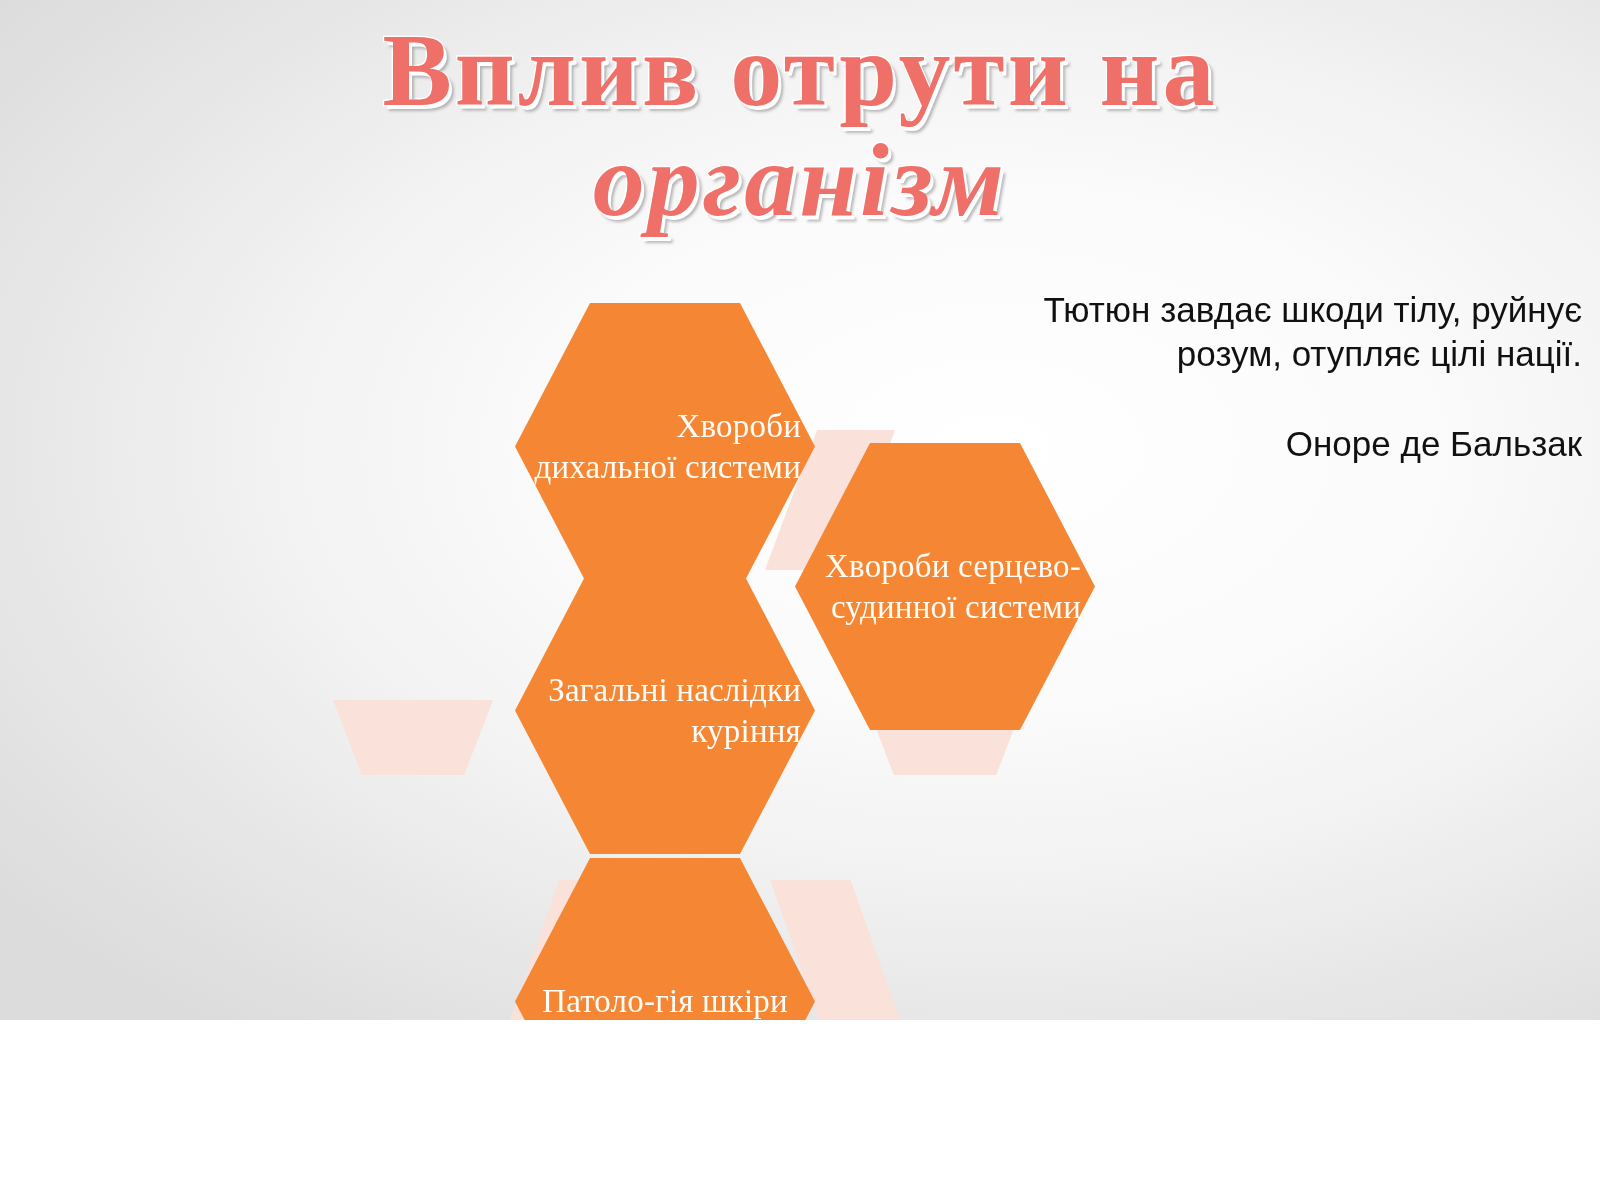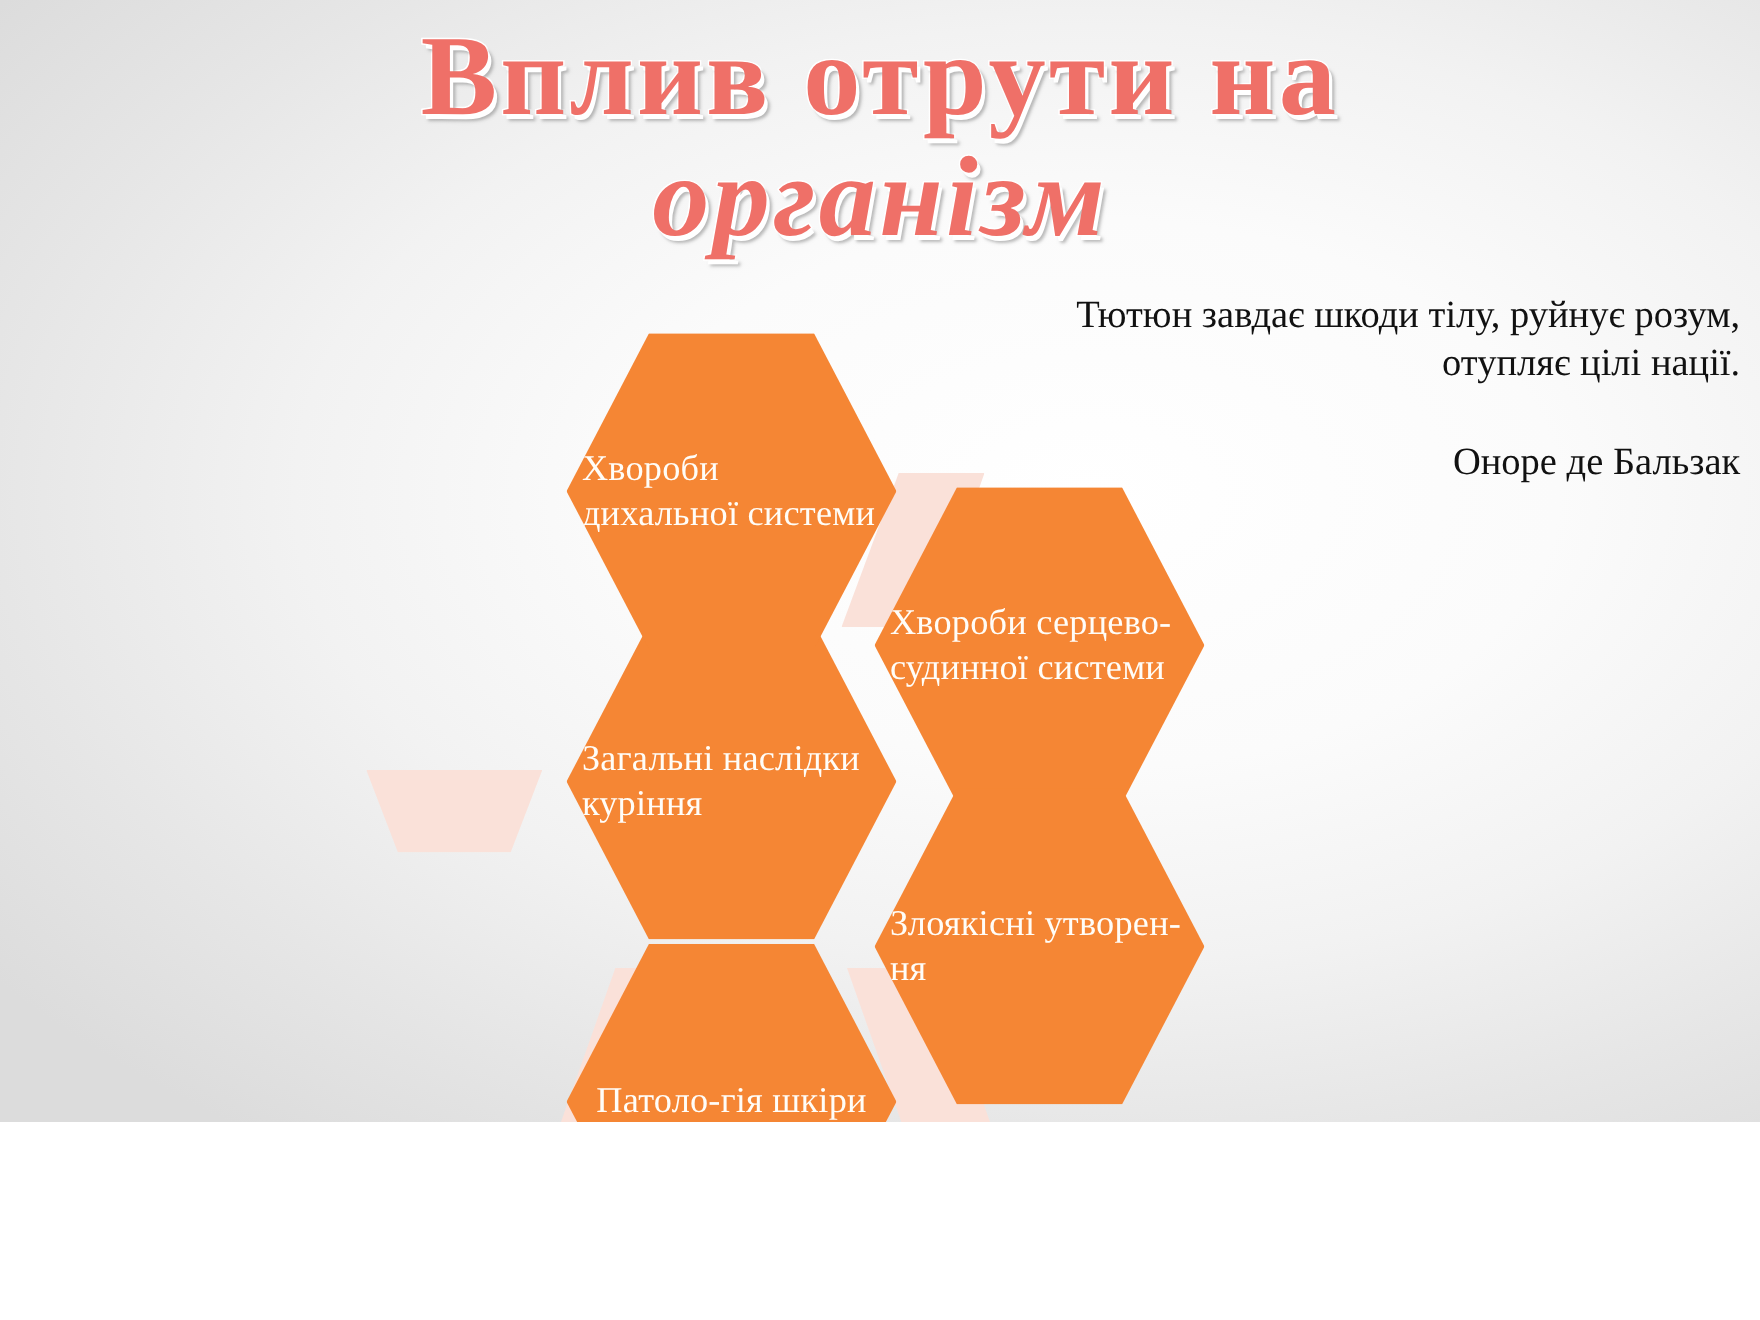--- a/index.html
+++ b/index.html
@@ -52,25 +52,25 @@
   }
   #title-line-2 {
     margin-top: 6px;
     font-style: italic;
   }
 
   
   #quote-block {
     position: absolute;
     right: 18px;
-    top: 264px;
+    top: 288px;
     width: 620px;
     text-align: right;
     color: #111111;
-    font-family: Liberation Serif, serif;
+    font-family: Liberation Sans, sans-serif;
     font-size: 35px;
     line-height: 1.26;
   }
   #quote-author {
     display: block;
     margin-top: 46px;
   }
 
   
   #honeycomb {
@@ -81,21 +81,21 @@
     height: 830px;
   }
 
   .hex {
     position: absolute;
     background: #f58634;
     clip-path: polygon(25% 0%, 75% 0%, 100% 50%, 75% 100%, 25% 100%, 0% 50%);
     display: flex;
     align-items: center;
     justify-content: center;
-    text-align: left;
+    text-align: right;
     color: #ffffff;
     font-family: "Liberation Serif", serif;
     box-sizing: border-box;
   }
   .hex .hex-label {
     font-size: 33px;
     line-height: 1.22;
     padding: 0 14px;
     color: #fffdf8;
     letter-spacing: 0.2px;
@@ -157,23 +157,20 @@
     </div>
 
     <div class="hex" style="left:250px; top:8px; width:300px; height:287px;">
       <span class="hex-label">Хвороби дихальної системи</span>
     </div>
 
     <div class="hex" style="left:530px; top:148px; width:300px; height:287px;">
       <span class="hex-label">Хвороби серцево-судинної системи</span>
     </div>
 
-    <div class="hex" style="left:530px; top:422px; width:300px; height:287px;">
-      <span class="hex-label">Злоякісні утворен-ня</span>
-    </div>
 
     <div class="hex" style="left:250px; top:563px; width:300px; height:287px;">
       <span class="hex-label">Патоло-гія шкіри</span>
     </div>
 
 
 
   </div>
 
   <div class="dot" id="dot-left"></div>

